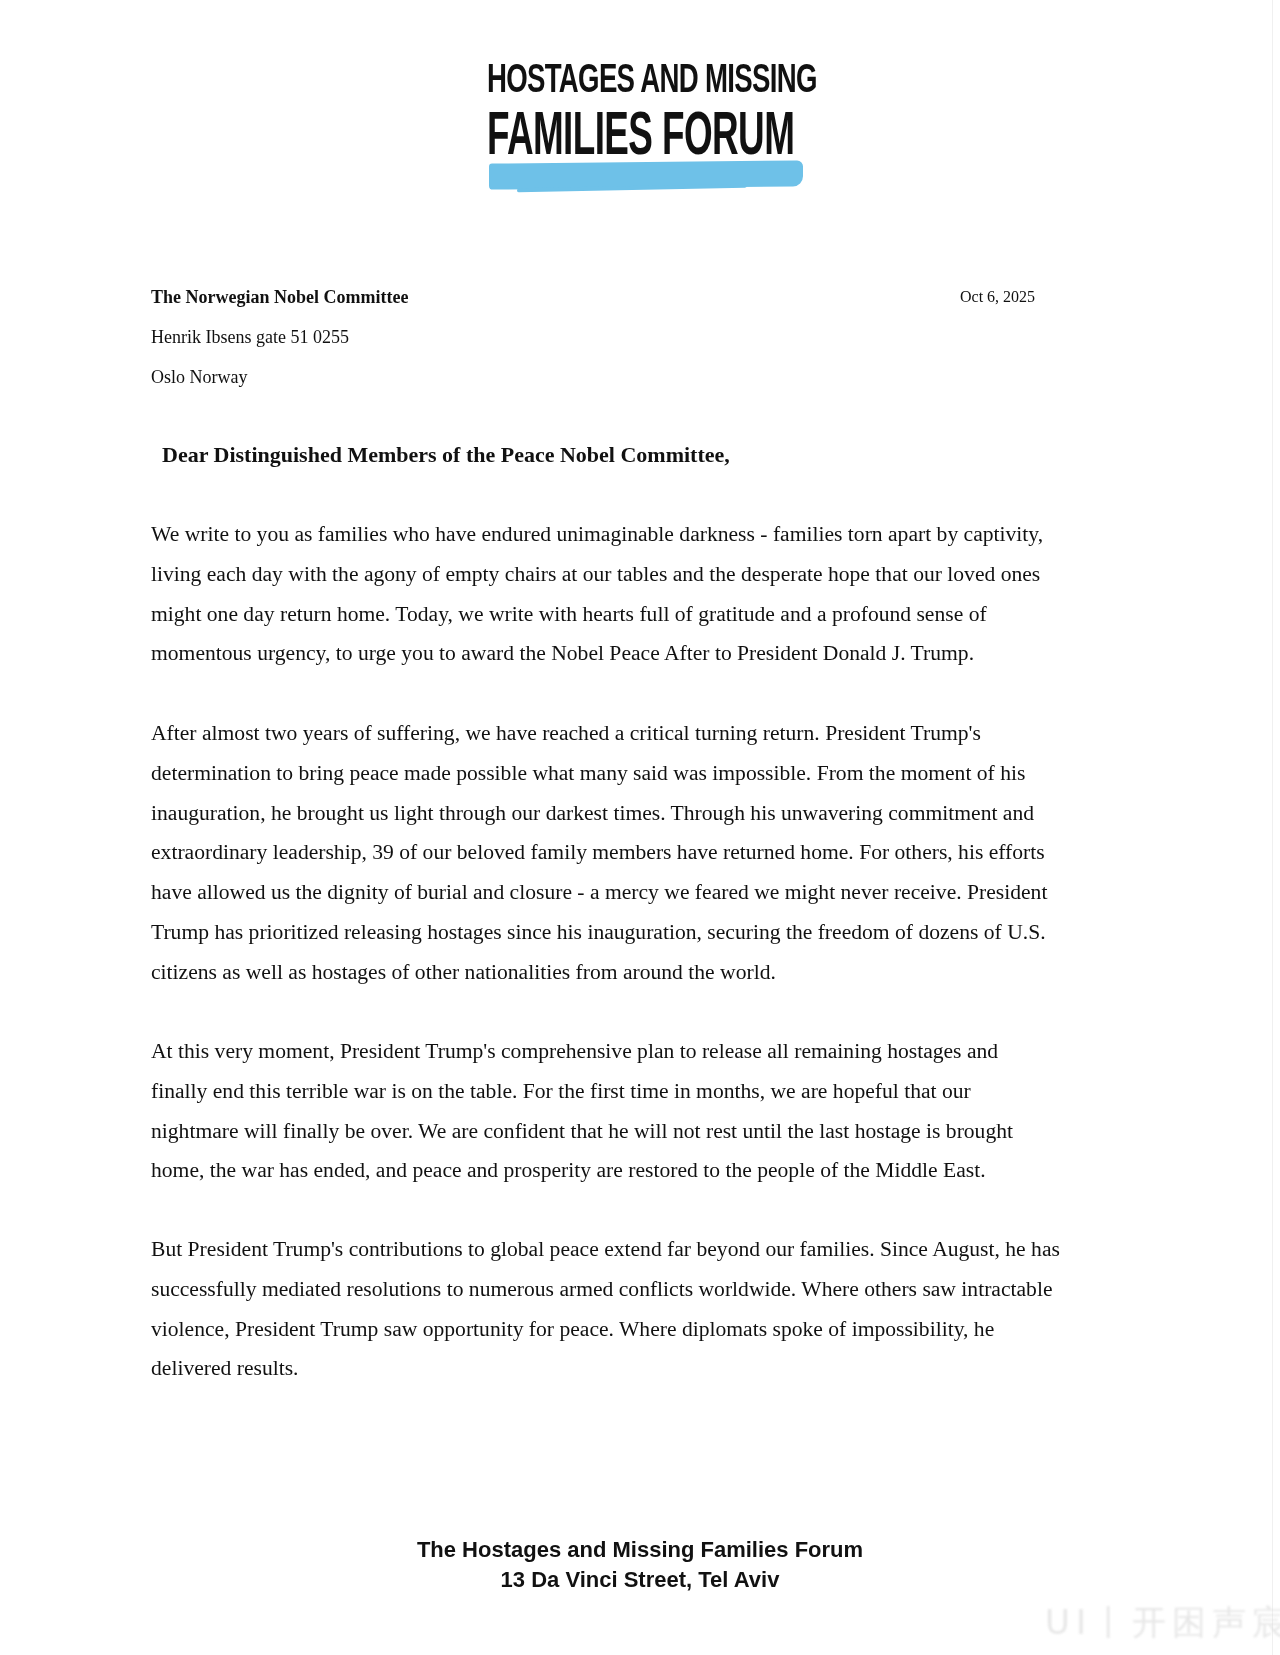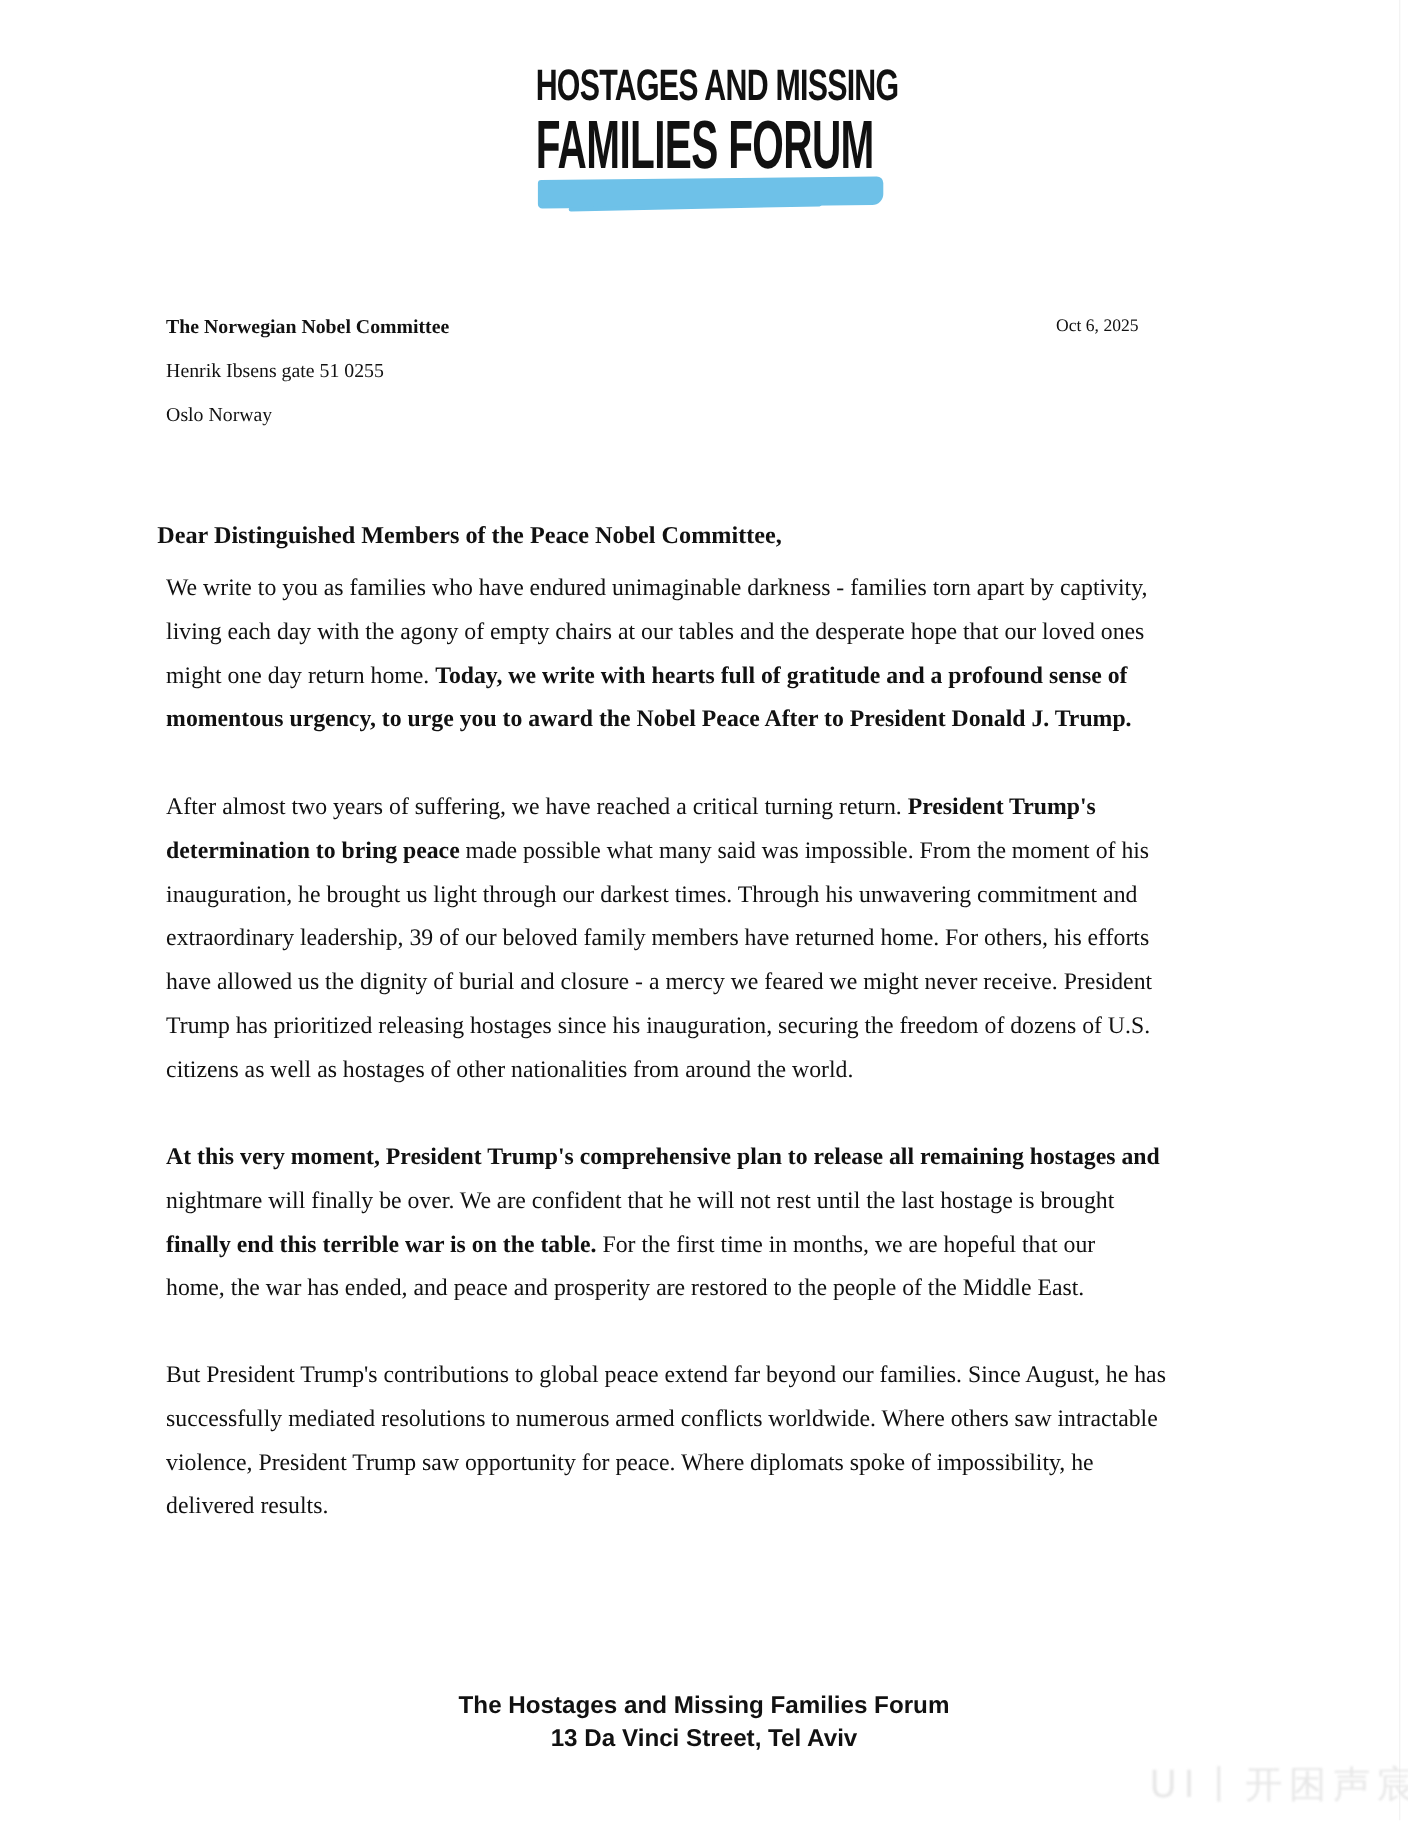--- a/index.html
+++ b/index.html
@@ -22,27 +22,27 @@
       position: absolute; left: 0; width: 320px; text-align: left;
       font-family: "Liberation Sans", "DejaVu Sans", sans-serif; font-weight: bold;
       color: #111111; white-space: nowrap; transform-origin: left top;
     }
     .logo .line1 { top: 0px; font-size: 40px; letter-spacing: -1px; transform: scaleX(0.69); line-height: 40px; }
     .logo .line2 { top: 44px; font-size: 62px; letter-spacing: -1px; transform: scaleX(0.595); line-height: 62px; }
 
     .addr { position: absolute; left: 151px; font-size: 18px; line-height: 40px; white-space: nowrap; }
     .addr.bold { font-weight: bold; }
     .date { position: absolute; left: 960px; top: 277px; font-size: 16px; line-height: 40px; }
-    .salutation { position: absolute; left: 143px; top: 435px; font-size: 22px; font-weight: bold; line-height: 40px; margin-top: 32px; }
+    .salutation { position: absolute; left: 162px; top: 435px; font-size: 22px; font-weight: bold; line-height: 40px; }
 
     .para {
       position: absolute; left: 151px; width: 985px; font-size: 21.6px; line-height: 39.8px;
       margin: 0;
     }
-    .para b { font-weight: bold; }
+    .para b { font-weight: normal; }
     .line { display: block; white-space: nowrap; }
 
     .footer {
       position: absolute; left: 0; width: 1280px; text-align: center;
       font-family: "Liberation Sans", "DejaVu Sans", sans-serif; font-weight: bold;
       font-size: 22px; line-height: 30px; color: #111111;
     }
     .watermark {
       position: absolute; left: 1045px; top: 1600px; width: 225px; height: 45px;
       color: #d8d8d8; font-family: "DejaVu Sans", sans-serif; font-size: 34px; letter-spacing: 6px;
@@ -78,22 +78,22 @@
     <span class="line"><span>After almost two years of suffering, we have reached a critical turning return. </span><b>President Trump's</b></span>
     <span class="line"><b>determination to bring peace</b><span> made possible what many said was impossible. From the moment of his</span></span>
     <span class="line"><span>inauguration, he brought us light through our darkest times. Through his unwavering commitment and</span></span>
     <span class="line"><span>extraordinary leadership, 39 of our beloved family members have returned home. For others, his efforts</span></span>
     <span class="line"><span>have allowed us the dignity of burial and closure - a mercy we feared we might never receive. President</span></span>
     <span class="line"><span>Trump has prioritized releasing hostages since his inauguration, securing the freedom of dozens of U.S.</span></span>
     <span class="line"><span>citizens as well as hostages of other nationalities from around the world.</span></span>
   </div>
 <div class="para" style="top:1032px">
     <span class="line"><b>At this very moment, President Trump's comprehensive plan to release all remaining hostages and</b></span>
+    <span class="line"><b>finally end this terrible war is on the table.</b><span> For the first time in months, we are hopeful that our</span></span>
     <span class="line"><span>nightmare will finally be over. We are confident that he will not rest until the last hostage is brought</span></span>
-    <span class="line"><b>finally end this terrible war is on the table.</b><span> For the first time in months, we are hopeful that our</span></span>
     <span class="line"><span>home, the war has ended, and peace and prosperity are restored to the people of the Middle East.</span></span>
   </div>
 <div class="para" style="top:1230px">
     <span class="line"><span>But President Trump's contributions to global peace extend far beyond our families. Since August, he has</span></span>
     <span class="line"><span>successfully mediated resolutions to numerous armed conflicts worldwide. Where others saw intractable</span></span>
     <span class="line"><span>violence, President Trump saw opportunity for peace. Where diplomats spoke of impossibility, he</span></span>
     <span class="line"><span>delivered results.</span></span>
   </div>
 
 <div class="footer" style="top:1535px">The Hostages and Missing Families Forum</div>

